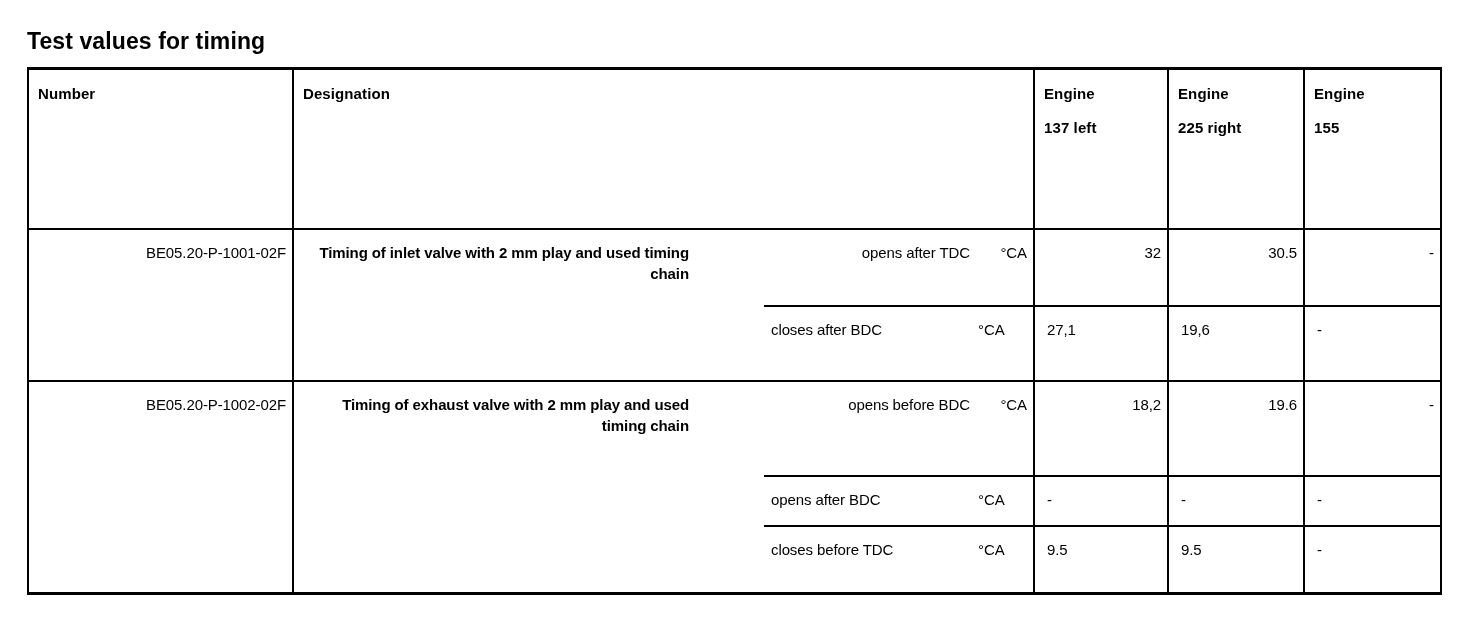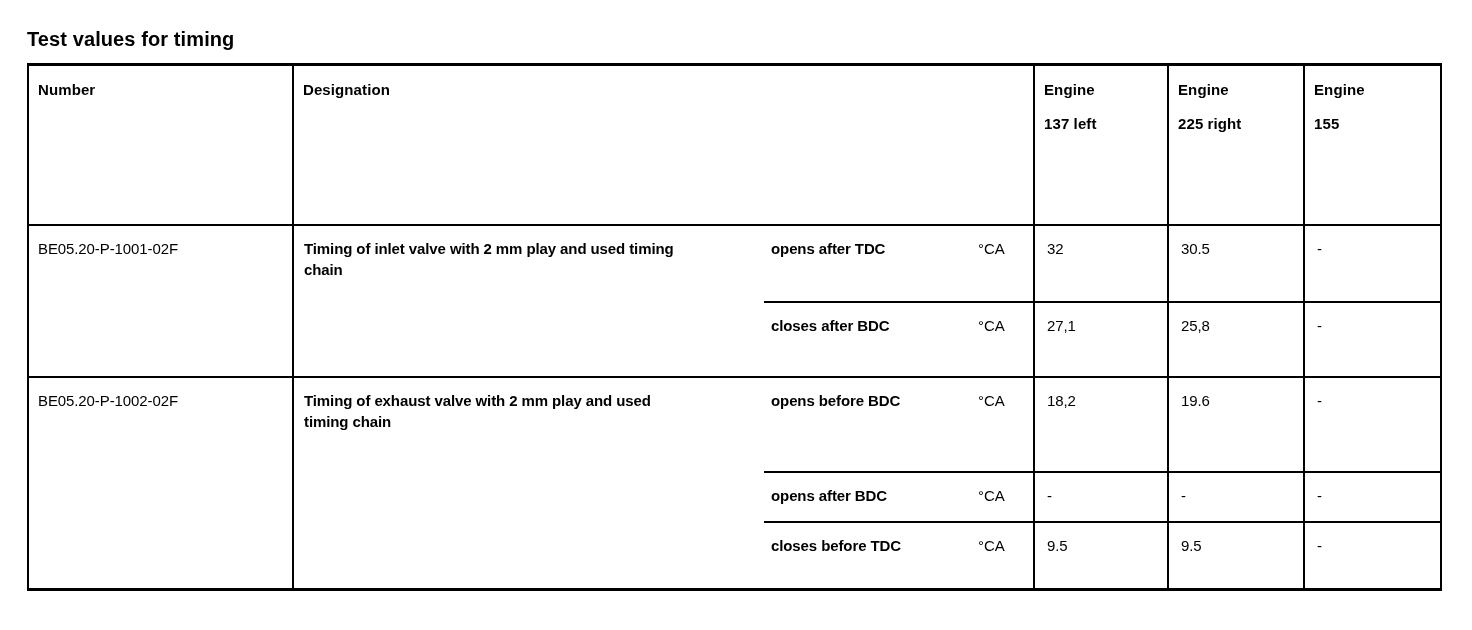--- a/index.html
+++ b/index.html
@@ -11,21 +11,21 @@
   }
   .page {
     width: 1472px;
     height: 630px;
     box-sizing: border-box;
     padding: 28px 28px 0 27px;
     background: #ffffff;
     overflow: hidden;
   }
   .page-title {
-    font-size: 20px;
+    font-size: 23px;
     font-weight: bold;
     margin: 0 0 12px 0;
     letter-spacing: 0.1px;
   }
   table.timing-table {
     border-collapse: collapse;
     table-layout: fixed;
     width: 1413px;
     border: 2px solid #000;
     border-top-width: 3px;
@@ -53,25 +53,25 @@
     padding: 13px 8px 0 9px;
     letter-spacing: 0.1px;
   }
   thead tr { height: 160px; }
 
   .bl { border-left: 2px solid #000; }
 
   tbody td { padding: 12px 6px 0 9px; }
   td.desc { padding-left: 10px; }
   td.desc .desc-text { display: block; max-width: 385px; font-weight: bold; }
-  td.cond { padding-left: 7px; white-space: nowrap; font-weight: bold; }
+  td.cond { padding-left: 7px; white-space: nowrap; }
   td.unit { padding-left: 2px; white-space: nowrap; }
   td.val  { padding-left: 12px; }
 
-  tbody tr.group-start td { border-top: 2px solid #000; }
+  tbody tr.group-start td { border-top: 2px solid #000; text-align: right; }
   tbody tr.subrow td { border-top: 2px solid #000; }
 
   tr.r1a { height: 77px; }
   tr.r1b { height: 75px; }
   tr.r2a { height: 95px; }
   tr.r2b { height: 50px; }
   tr.r2c { height: 68px; }
 
   .th-line { display: block; }
   .th-line2 { display: block; margin-top: 12px; }
@@ -120,21 +120,21 @@
         <td class="cond">opens after TDC</td>
         <td class="unit">°CA</td>
         <td class="val bl">32</td>
         <td class="val bl">30.5</td>
         <td class="val bl">-</td>
       </tr>
       <tr class="r1b subrow">
         <td class="cond">closes after BDC</td>
         <td class="unit">°CA</td>
         <td class="val bl">27,1</td>
-        <td class="val bl">25,8</td>
+        <td class="val bl">19,6</td>
         <td class="val bl">-</td>
       </tr>
 
       <tr class="r2a group-start">
         <td class="num" rowspan="3">BE05.20-P-1002-02F</td>
         <td class="desc bl" rowspan="3">
           <span class="desc-text">Timing of exhaust valve with 2 mm play and used timing chain</span>
         </td>
         <td class="cond">opens before BDC</td>
         <td class="unit">°CA</td>

